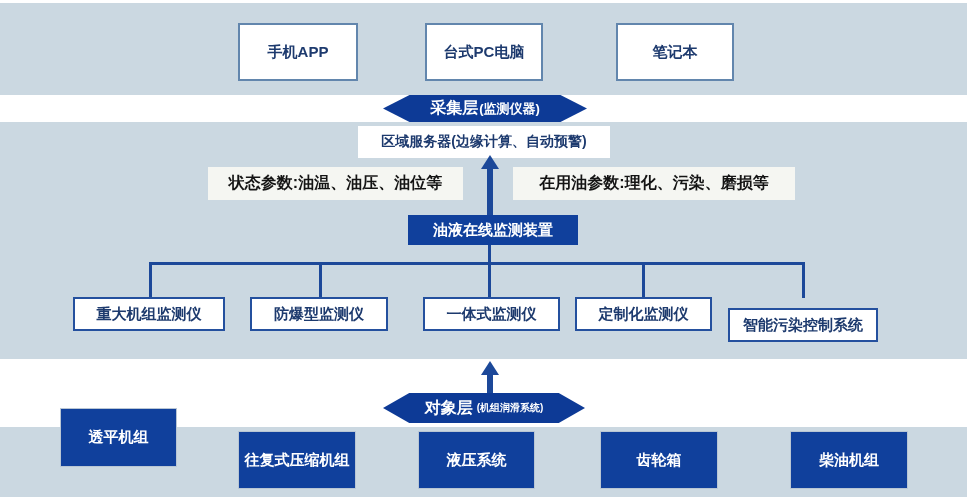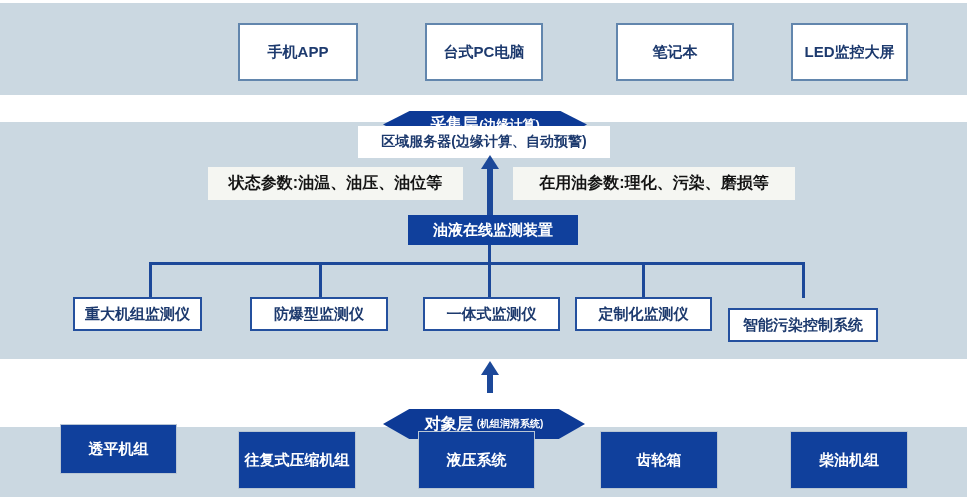--- a/index.html
+++ b/index.html
@@ -15,21 +15,20 @@
     display:flex;align-items:center;justify-content:center;
     color:var(--text-navy,#1d3a6e);font-weight:bold;font-size:15px;
     box-sizing:border-box;
   }
   
   .hexbanner{
     background:var(--navy,#0d3a96);color:#ffffff;
     display:flex;align-items:center;justify-content:center;
     clip-path:polygon(0% 50%,13% 0%,87% 0%,100% 50%,87% 100%,13% 100%);
     white-space:nowrap;
-    margin-top:16px;
   }
   .hexbanner .big{font-size:16px;font-weight:bold;}
   .hexbanner .small{font-size:13px;font-weight:bold;margin-left:1px;}
   
   .serverbox{
     background:#ffffff;color:var(--text-navy,#1d3a6e);
     display:flex;align-items:center;justify-content:center;
     font-size:14px;font-weight:bold;white-space:nowrap;
   }
   
@@ -64,58 +63,57 @@
 
 <div class="stage">
 
   <div class="abs band" style="top:3px;height:92px;"></div>
   <div class="abs band" style="top:122px;height:237px;"></div>
   <div class="abs band" style="top:427px;height:70px;"></div>
 
   <div class="abs devbox" style="left:238px;top:23px;width:120px;height:58px;">手机APP</div>
   <div class="abs devbox" style="left:425px;top:23px;width:118px;height:58px;">台式PC电脑</div>
   <div class="abs devbox" style="left:616px;top:23px;width:118px;height:58px;">笔记本</div>
-  <div class="abs devbox" style="left:791px;top:23px;width:117px;height:58px;">LED监控大屏</div>
 
   <div class="abs hexbanner" style="left:383px;top:95px;width:204px;height:27px;">
     <span class="big">采集层</span>
-      <span class="small">(边缘计算)</span>
+      <span class="small">(监测仪器)</span>
   </div>
 
   <div class="abs serverbox" style="left:358px;top:126px;width:252px;height:32px;">区域服务器(边缘计算、自动预警)</div>
 
   <div class="abs arrow-head" style="left:481px;top:155px;"></div>
   <div class="abs arrow-shaft" style="left:487px;top:168px;height:47px;"></div>
 
   <div class="abs paramlabel" style="left:208px;top:167px;width:255px;height:33px;">状态参数:油温、油压、油位等</div>
   <div class="abs paramlabel" style="left:513px;top:167px;width:282px;height:33px;">在用油参数:理化、污染、磨损等</div>
 
   <div class="abs darkbox" style="left:408px;top:215px;width:170px;height:30px;border:none;">油液在线监测装置</div>
 
   <div class="abs line" style="left:488px;top:245px;width:3px;height:20px;"></div>
   <div class="abs line" style="left:149px;top:262px;width:656px;height:3px;"></div>
   <div class="abs line" style="left:149px;top:262px;width:3px;height:36px;"></div>
   <div class="abs line" style="left:319px;top:262px;width:3px;height:36px;"></div>
   <div class="abs line" style="left:488px;top:262px;width:3px;height:36px;"></div>
   <div class="abs line" style="left:642px;top:262px;width:3px;height:36px;"></div>
   <div class="abs line" style="left:802px;top:262px;width:3px;height:36px;"></div>
 
-  <div class="abs monbox" style="left:73px;top:297px;width:129px;height:34px;">重大机组监测仪</div>
+  <div class="abs monbox" style="left:73px;top:297px;width:152px;height:34px;">重大机组监测仪</div>
   <div class="abs monbox" style="left:250px;top:297px;width:138px;height:34px;">防爆型监测仪</div>
   <div class="abs monbox" style="left:423px;top:297px;width:137px;height:34px;">一体式监测仪</div>
   <div class="abs monbox" style="left:575px;top:297px;width:137px;height:34px;">定制化监测仪</div>
   <div class="abs monbox" style="left:728px;top:297px;width:150px;height:34px;margin-top:11px;">智能污染控制系统</div>
 
   <div class="abs arrow-head" style="left:481px;top:361px;"></div>
   <div class="abs arrow-shaft" style="left:487px;top:374px;height:19px;"></div>
 
   <div class="abs hexbanner" style="left:383px;top:393px;width:202px;height:30px;">
     <span class="big">对象层</span>
       <span class="small" style="font-size:10px;margin-left:4px;">(机组润滑系统)</span>
   </div>
 
-  <div class="abs darkbox" style="left:60px;top:424px;width:117px;height:50px;">透平机组</div>
+  <div class="abs darkbox" style="left:60px;top:408px;width:117px;height:59px;">透平机组</div>
   <div class="abs darkbox" style="left:238px;top:431px;width:118px;height:58px;">往复式压缩机组</div>
   <div class="abs darkbox" style="left:418px;top:431px;width:117px;height:58px;">液压系统</div>
   <div class="abs darkbox" style="left:600px;top:431px;width:118px;height:58px;">齿轮箱</div>
   <div class="abs darkbox" style="left:790px;top:431px;width:118px;height:58px;">柴油机组</div>
 
 </div>
 
 </body></html>

